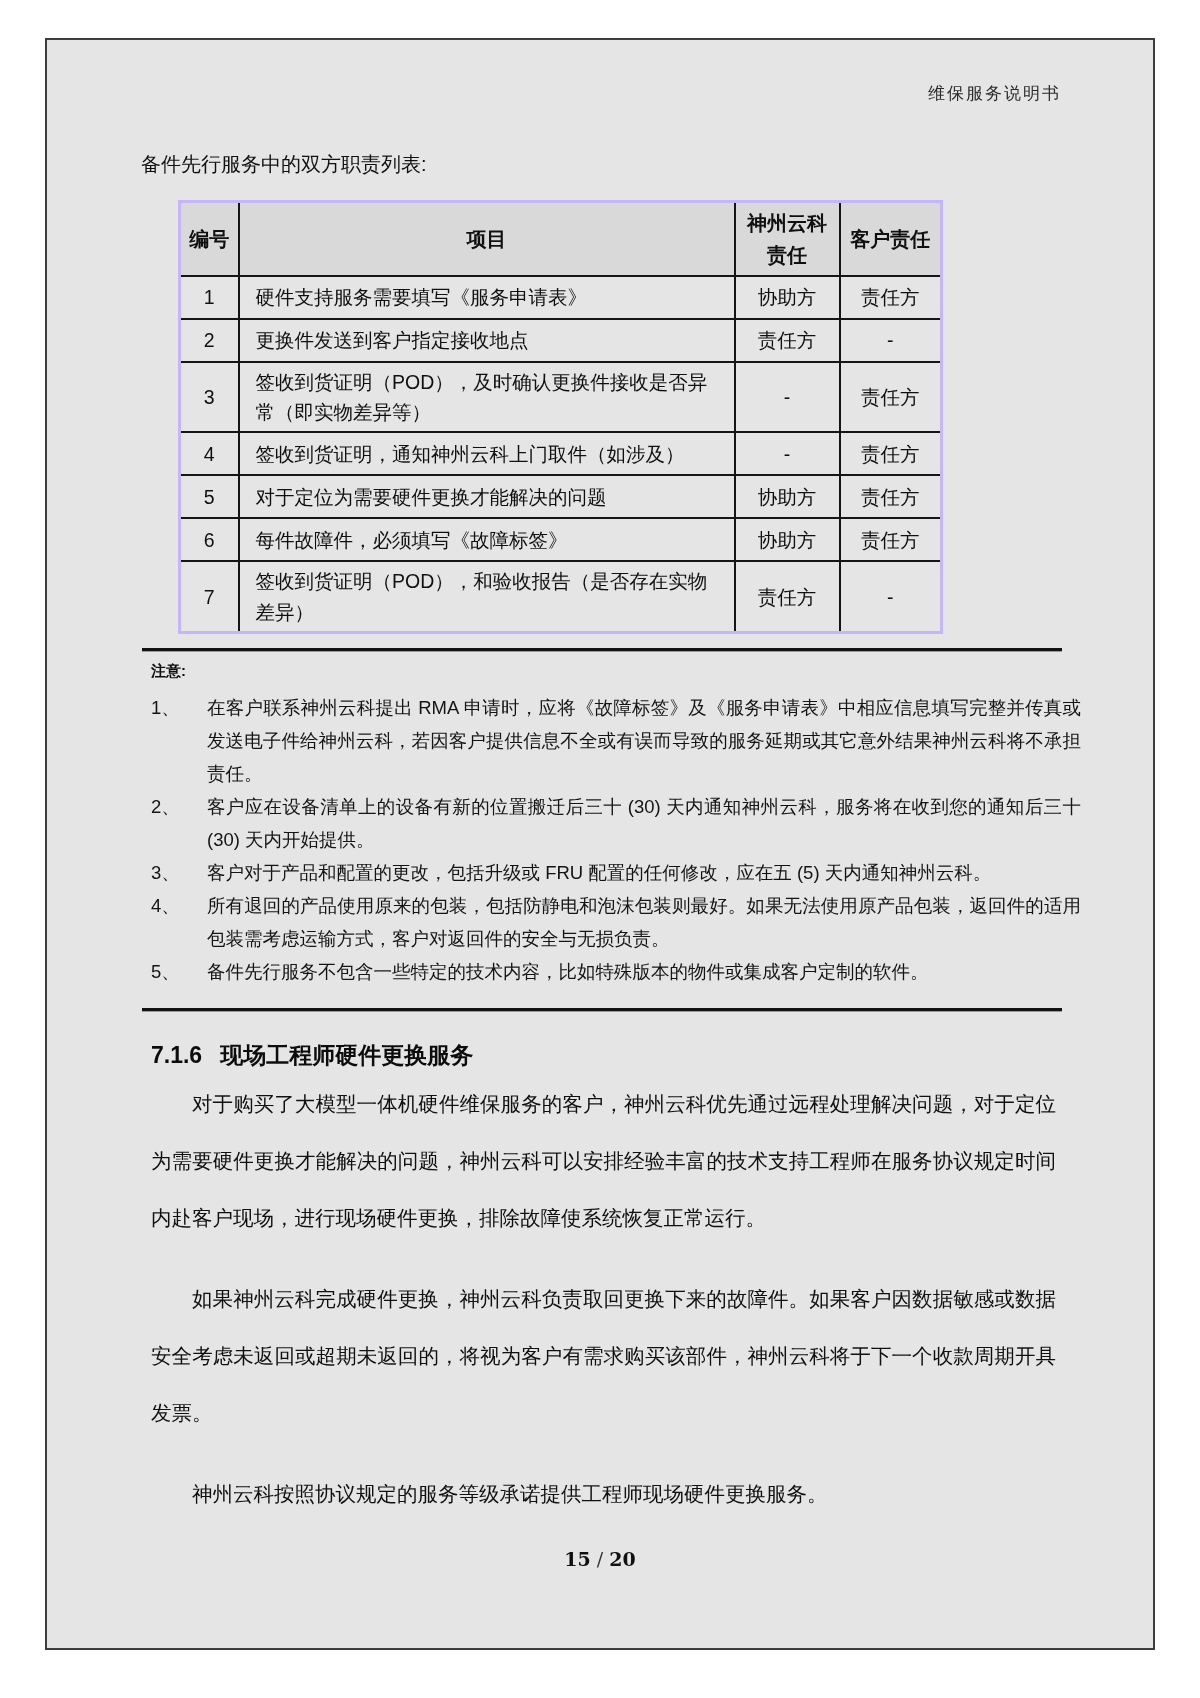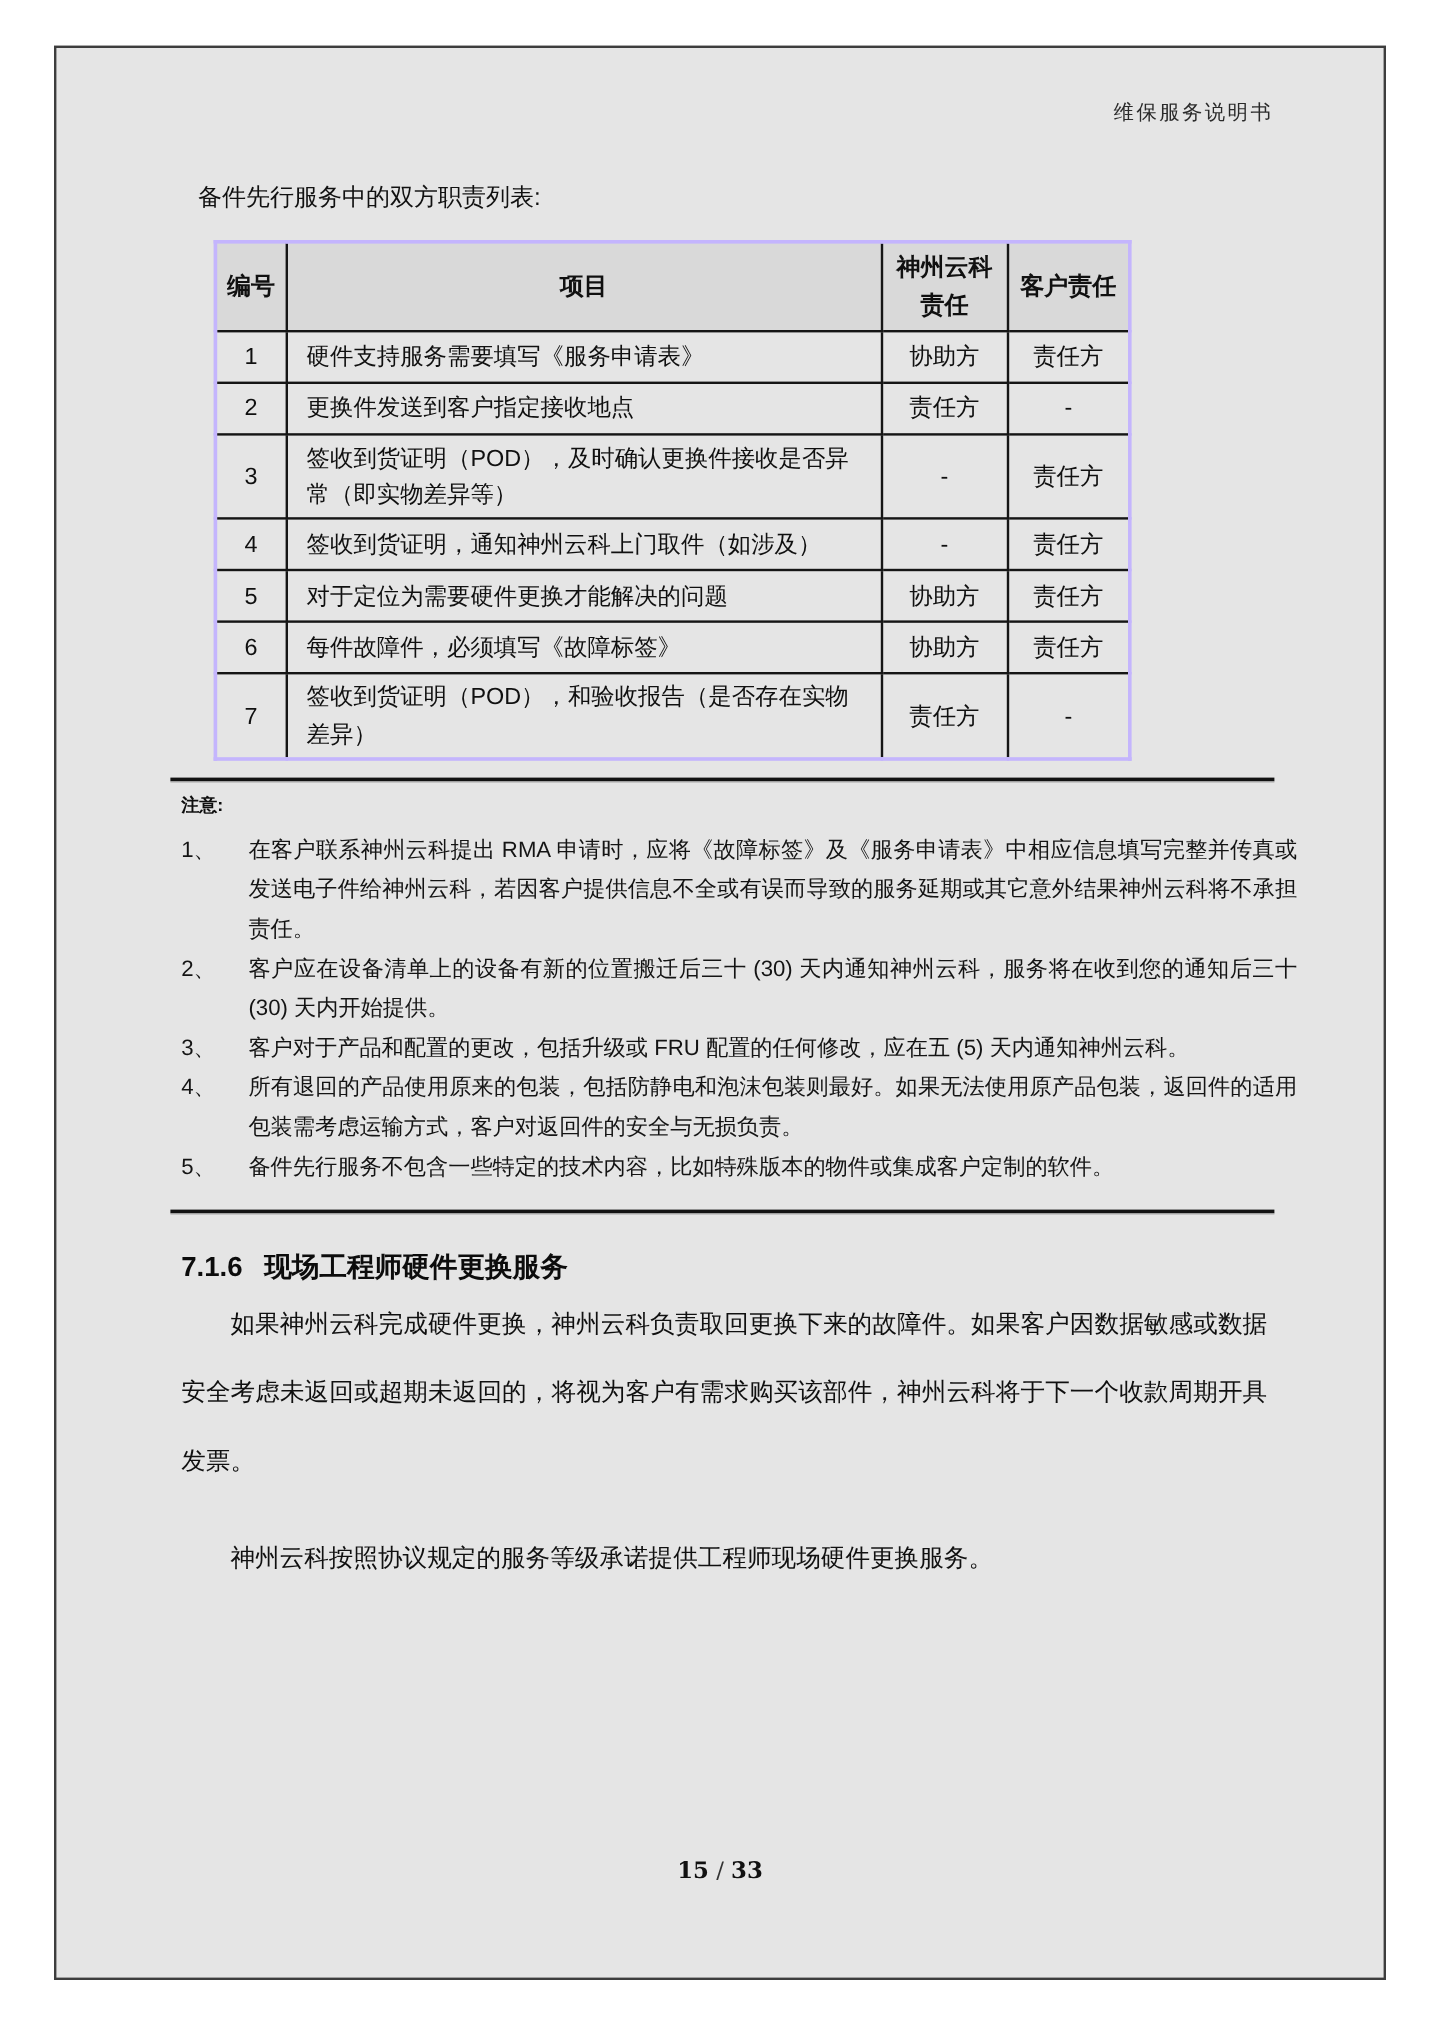--- a/index.html
+++ b/index.html
@@ -20,21 +20,21 @@
   }
   .doc-header {
     margin: 42px 92px 0 0;
     text-align: right;
     font-family: "DejaVu Serif", "Liberation Serif", serif;
     font-size: 17px;
     color: #2a2a2a;
     letter-spacing: 2px;
   }
   .intro {
-    margin: 46px 0 0 118px;
+    margin: 46px 0 0 94px;
     font-size: 20px;
     color: #111;
   }
   table.resp {
     margin: 22px 0 0 131px;
     border-collapse: collapse;
     width: 762px;
     table-layout: fixed;
     font-size: 19.5px;
     color: #101010;
@@ -221,21 +221,22 @@
     </div>
   </div>
 
   <div class="rule rule2"></div>
 
   <div class="section-heading">
     <span class="sec-num">7.1.6</span><span>现场工程师硬件更换服务</span>
   </div>
 
   <div class="body-text">
+    <p>对于购买了大模型一体机硬件维保服务的客户，神州云科优先通过远程处理解决问题，对于定位为需要硬件更换才能解决的问题，神州云科可以安排经验丰富的技术支持工程师在服务协议规定时间内赴客户现场，进行现场硬件更换，排除故障使系统恢复正常运行。</p>
     <p>如果神州云科完成硬件更换，神州云科负责取回更换下来的故障件。如果客户因数据敏感或数据安全考虑未返回或超期未返回的，将视为客户有需求购买该部件，神州云科将于下一个收款周期开具发票。</p>
     <p class="last">神州云科按照协议规定的服务等级承诺提供工程师现场硬件更换服务。</p>
   </div>
 
 </div>
 
 <div class="footer">
-  <span class="pg">15</span><span class="sep">/</span><span class="pg">33</span>
+  <span class="pg">15</span><span class="sep">/</span><span class="pg">20</span>
 </div>
 
 </body></html>

